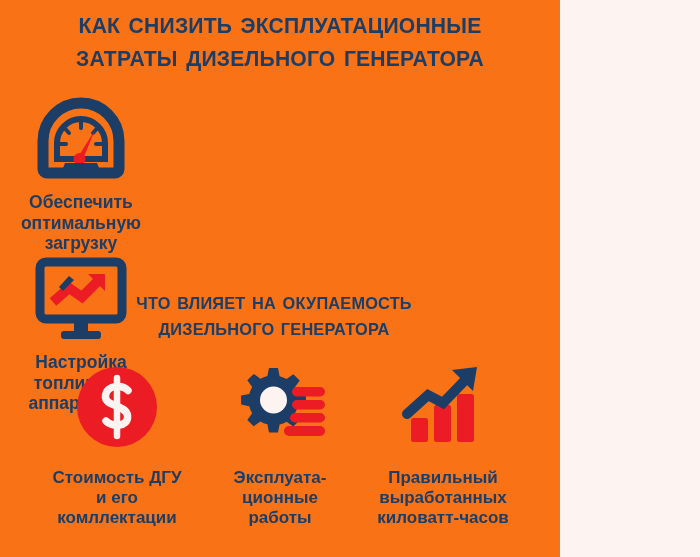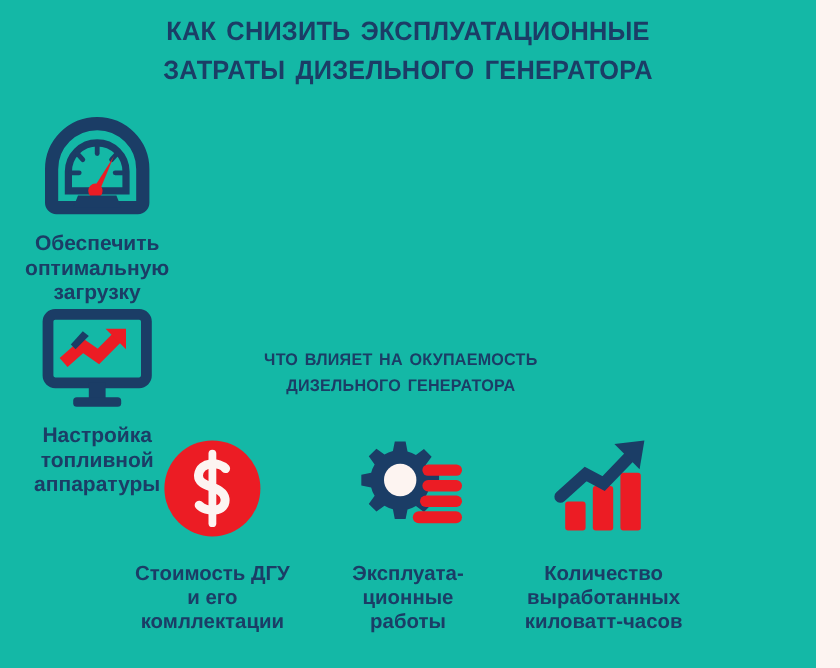--- a/index.html
+++ b/index.html
@@ -3,23 +3,23 @@
 <meta charset="utf-8">
 <title>Инфографика ДГУ</title>
 <style>
   html, body {
     margin: 0;
     padding: 0;
     background: #fdf4f1;
   }
   #page {
     position: relative;
-    width: 680px;
+    width: 560px;
     height: 557px;
-    background: #14b8a6;
+    background: #f97316;
     font-family: "Liberation Sans", "DejaVu Sans", sans-serif;
     overflow: hidden;
     box-sizing: border-box;
   }
 
   
   .section-heading {
     text-align: center;
     color: #1b3d66;
     font-weight: bold;
@@ -37,21 +37,21 @@
     position: absolute;
     left: 0; right: 0;
     top: 6px;
     font-size: 31px;
   }
   #heading-1 .heading-line { transform: scaleX(0.96); }
   #heading-2 {
     position: absolute;
     left: 0; right: 12px;
     top: 288px;
-    font-size: 20px;
+    font-size: 24px;
   }
   #heading-2 .heading-line { transform: scaleX(0.96); }
 
   
   .items-row {
     position: absolute;
     left: 0;
     right: 0;
     display: flex;
     justify-content: center;
@@ -184,20 +184,20 @@
         <svg width="92" height="86" viewBox="0 0 92 86" aria-hidden="true">
           <g fill="#ec1c24">
             <rect x="14" y="54" width="17" height="24" rx="2.5"></rect>
             <rect x="37" y="41" width="17" height="37" rx="2.5"></rect>
             <rect x="60" y="30" width="17" height="48" rx="2.5"></rect>
           </g>
           <path d="M10 50 L31 31 L46 39 L73 11" fill="none" stroke="#1b3d66" stroke-width="10" stroke-linejoin="miter" stroke-linecap="round"></path>
           <path d="M55 6 L80 3 L76 27 Z" fill="#1b3d66"></path>
         </svg>
       </div>
-      <div class="item-label">Количество
+      <div class="item-label">Правильный
 выработанных
 киловатт-часов</div>
     </div>
 
   </div>
 
 </div>
 
 </body></html>

